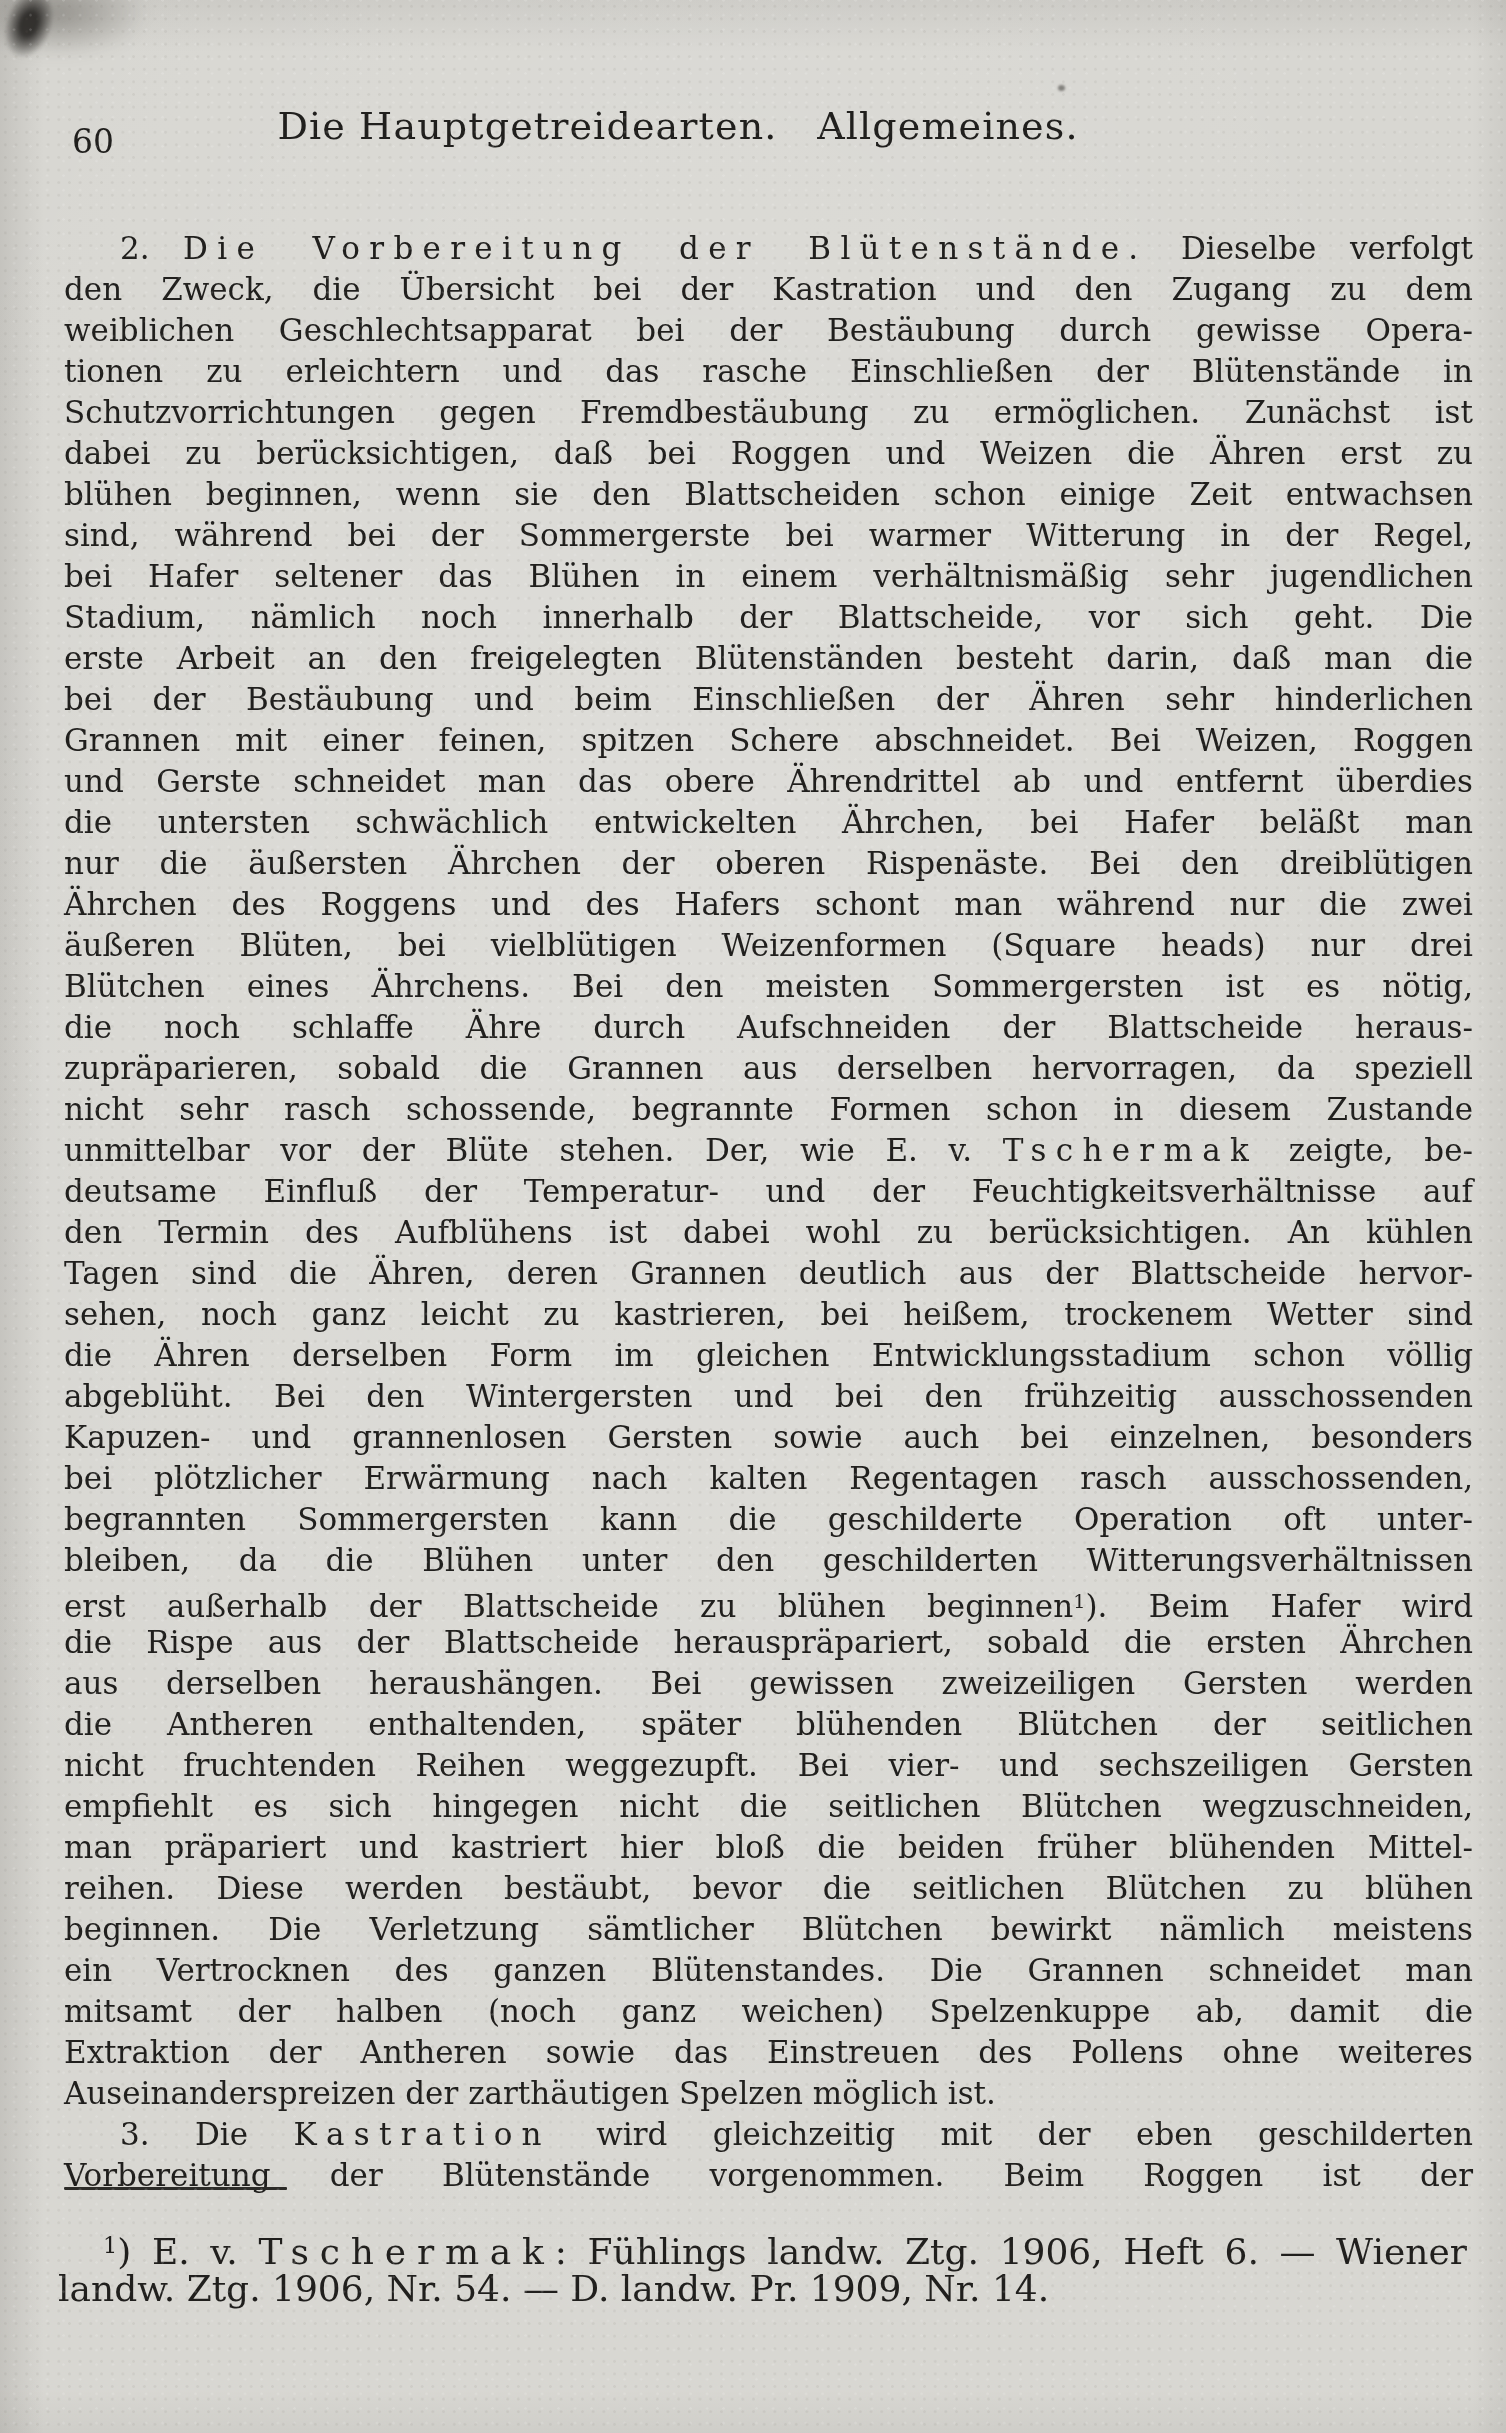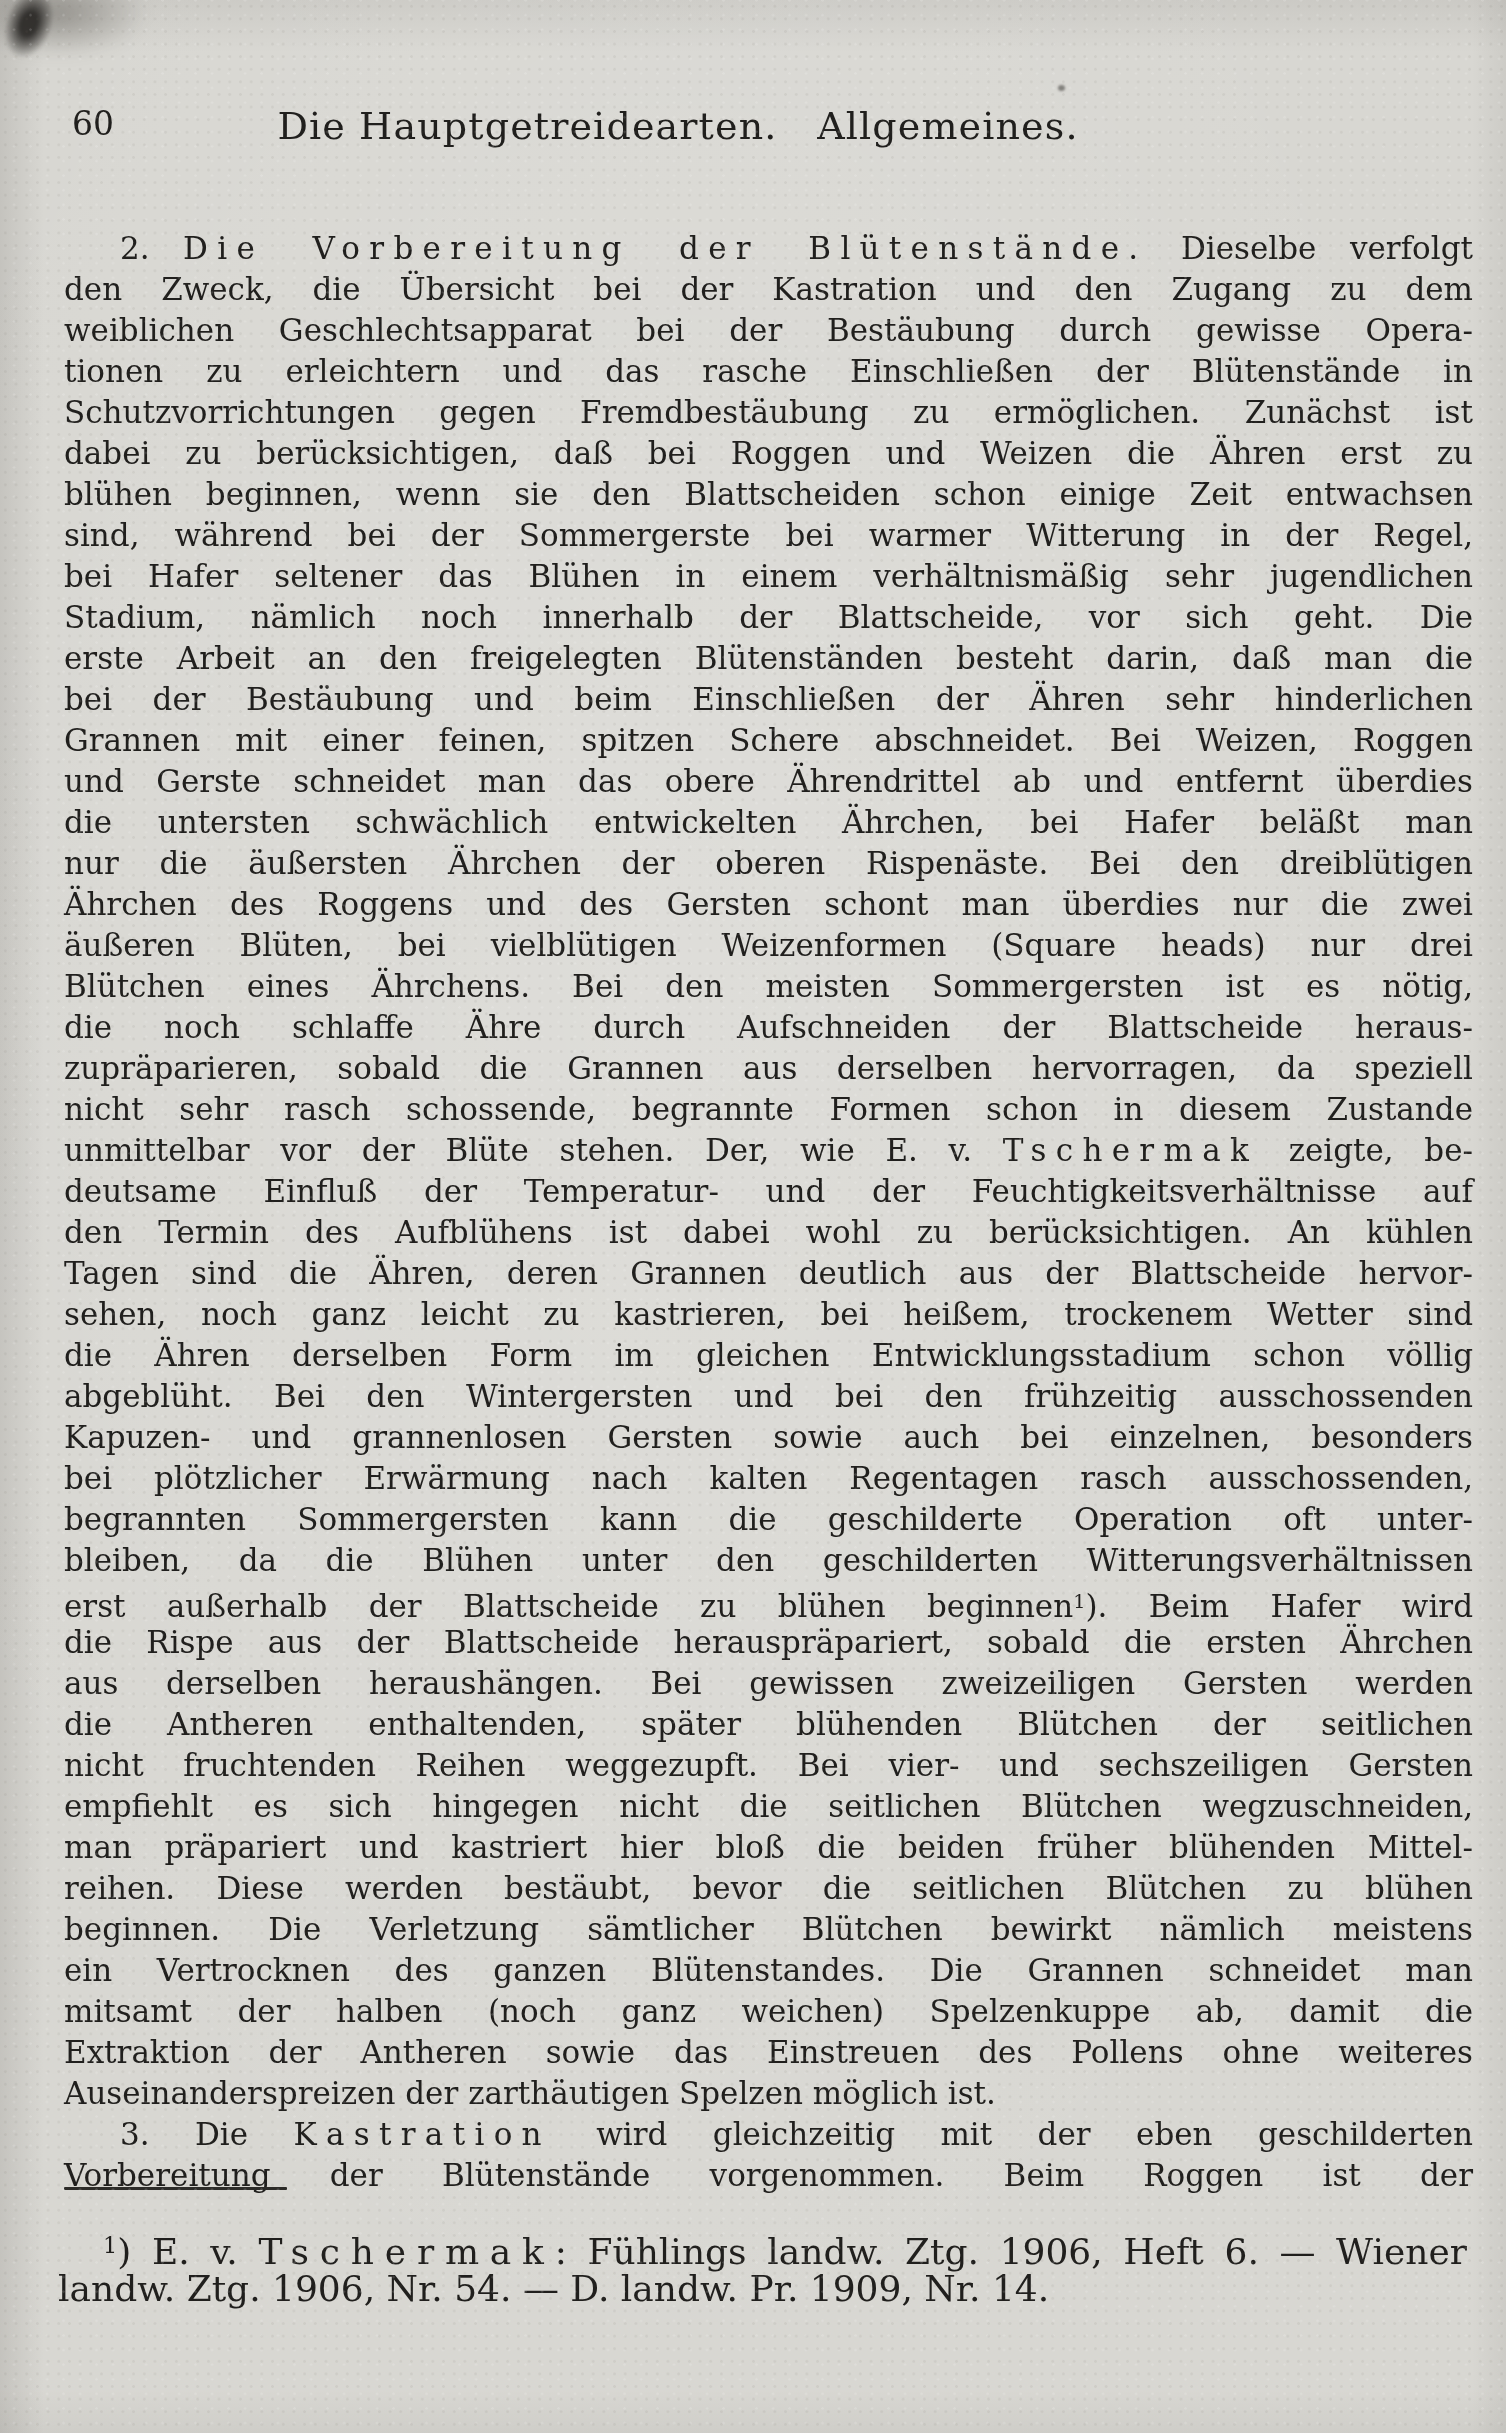--- a/index.html
+++ b/index.html
@@ -21,21 +21,21 @@
   .page::after{ 
     content:"";position:absolute;inset:0;pointer-events:none;
     background-image:
       radial-gradient(rgba(110,104,96,0.12) 1px, transparent 1.5px),
       radial-gradient(rgba(255,255,255,0.20) 1px, transparent 1.6px);
     background-size:10.7px 12.6px, 16.5px 14.6px;
     background-position:0 0, 5.8px 7.8px;
     opacity:.8;
   }
   .page-number{
-    position:absolute;left:72px;top:104px;
+    position:absolute;left:72px;top:122px;
     font-size:33px;line-height:39px;
   }
   .running-header{
     position:absolute;left:81px;top:107px;width:1194px;
     text-align:center;font-size:38px;line-height:39px;
     white-space:pre;letter-spacing:0.03em;
   }
   .body-text{
     position:absolute;left:64px;top:228px;width:1409px;
     font-size:31px;
@@ -104,21 +104,21 @@
         <div class="line">blühen beginnen, wenn sie den Blattscheiden schon einige Zeit entwachsen</div>
         <div class="line">sind, während bei der Sommergerste bei warmer Witterung in der Regel,</div>
         <div class="line">bei Hafer seltener das Blühen in einem verhältnismäßig sehr jugendlichen</div>
         <div class="line">Stadium, nämlich noch innerhalb der Blattscheide, vor sich geht. Die</div>
         <div class="line">erste Arbeit an den freigelegten Blütenständen besteht darin, daß man die</div>
         <div class="line">bei der Bestäubung und beim Einschließen der Ähren sehr hinderlichen</div>
         <div class="line">Grannen mit einer feinen, spitzen Schere abschneidet. Bei Weizen, Roggen</div>
         <div class="line">und Gerste schneidet man das obere Ährendrittel ab und entfernt überdies</div>
         <div class="line">die untersten schwächlich entwickelten Ährchen, bei Hafer beläßt man</div>
         <div class="line">nur die äußersten Ährchen der oberen Rispenäste. Bei den dreiblütigen</div>
-        <div class="line">Ährchen des Roggens und des Gersten schont man überdies nur die zwei</div>
+        <div class="line">Ährchen des Roggens und des Hafers schont man während nur die zwei</div>
         <div class="line">äußeren Blüten, bei vielblütigen Weizenformen (Square heads) nur drei</div>
         <div class="line">Blütchen eines Ährchens. Bei den meisten Sommergersten ist es nötig,</div>
         <div class="line">die noch schlaffe Ähre durch Aufschneiden der Blattscheide heraus-</div>
         <div class="line">zupräparieren, sobald die Grannen aus derselben hervorragen, da speziell</div>
         <div class="line">nicht sehr rasch schossende, begrannte Formen schon in diesem Zustande</div>
         <div class="line"><span>unmittelbar vor der Blüte stehen. Der, wie E. v. </span><span class="gesperrt">Tschermak</span><span> zeigte, be-</span></div>
         <div class="line">deutsame Einfluß der Temperatur- und der Feuchtigkeitsverhältnisse auf</div>
         <div class="line">den Termin des Aufblühens ist dabei wohl zu berücksichtigen. An kühlen</div>
         <div class="line">Tagen sind die Ähren, deren Grannen deutlich aus der Blattscheide hervor-</div>
         <div class="line">sehen, noch ganz leicht zu kastrieren, bei heißem, trockenem Wetter sind</div>

